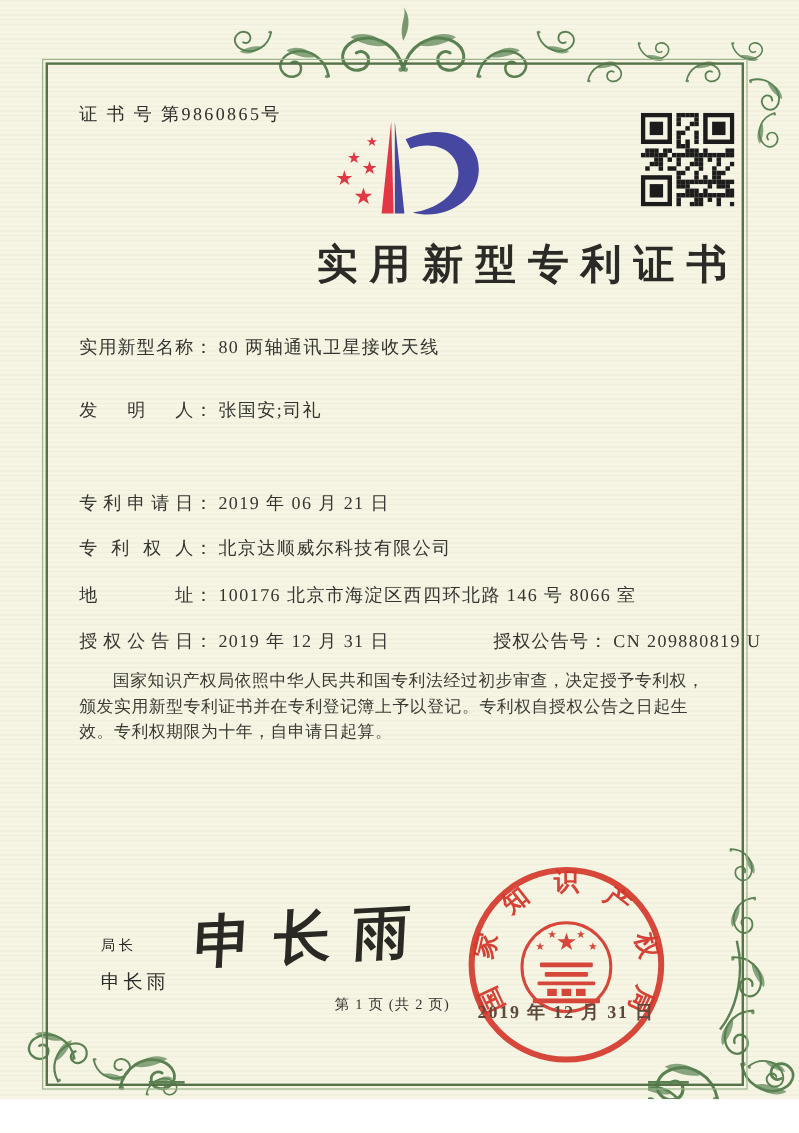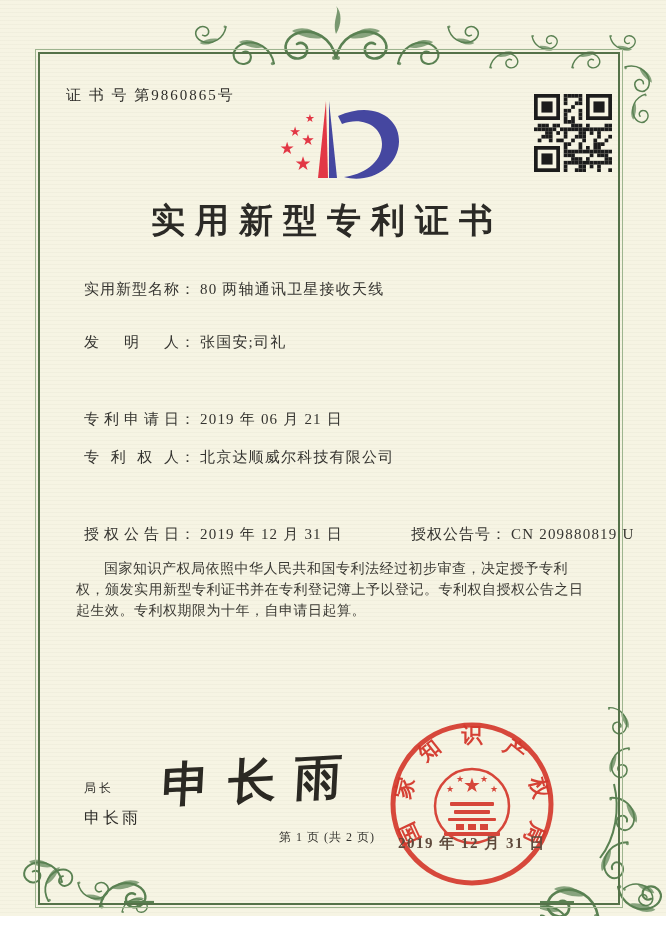--- a/index.html
+++ b/index.html
@@ -14,30 +14,30 @@
   .frame{
     position:absolute;left:38px;top:52px;width:578px;height:849px;
     border:2px solid #557249;
     outline:1px solid #9db48e;
     outline-offset:2px;
   }
   .cert-no{position:absolute;left:66px;top:86px;font-size:15px;letter-spacing:2px;color:#2e2d29;}
   .logo{position:absolute;left:258px;top:84px;width:156px;height:108px;}
   .qr{position:absolute;left:534px;top:94px;width:78px;height:78px;}
   .title{
-    position:absolute;left:38px;top:198px;width:578px;text-align:center;
+    position:absolute;left:38px;top:198px;width:578px;text-align:right;
     font-size:34px;font-weight:bold;letter-spacing:10px;color:#2b2a26;
   }
   .frow{position:absolute;left:66px;font-size:15px;letter-spacing:1px;color:#353430;white-space:nowrap;}
-  .flabel{display:inline-block;width:96px;text-align:justify;text-align-last:justify;vertical-align:bottom;margin-left:18px;}
+  .flabel{display:inline-block;width:96px;text-align:justify;text-align-last:justify;vertical-align:bottom;}
   .fcolon{display:inline-block;margin-right:4px;}
   .fval{letter-spacing:1.2px;}
   .grant2{position:absolute;left:345px;top:0;}
   .legal{position:absolute;left:66px;top:556px;width:532px;font-size:14px;line-height:21px;color:#3b3a34;}
-  .legal p{margin:2px 10px;text-indent:2em;letter-spacing:0.5px;}
+  .legal p{margin:2px 0;text-indent:2em;letter-spacing:0.5px;}
   .off-title{position:absolute;left:84px;top:780px;font-size:12px;letter-spacing:3px;color:#2e2d29;}
   .off-name{position:absolute;left:84px;top:808px;font-size:16px;letter-spacing:3px;color:#2e2d29;}
   .signature{
     position:absolute;left:162px;top:748px;width:230px;
     font-size:48px;font-weight:bold;letter-spacing:18px;color:#2b2923;
     transform:rotate(-3deg) skewX(-6deg);white-space:nowrap;
   }
   .seal{position:absolute;left:386px;top:718px;width:172px;height:172px;}
   .seal-date{
     position:absolute;left:398px;top:834px;width:170px;
@@ -275,20 +275,23 @@
   </div>
   <div class="frow" style="top:333px;">
     <span class="flabel">发明人</span><span class="fcolon">：</span><span class="fval">张国安;司礼</span>
   </div>
   <div class="frow" style="top:410px;">
     <span class="flabel">专利申请日</span><span class="fcolon">：</span><span class="fval">2019 年 06 月 21 日</span>
   </div>
   <div class="frow" style="top:448px;">
     <span class="flabel">专利权人</span><span class="fcolon">：</span><span class="fval">北京达顺威尔科技有限公司</span>
   </div>
+  <div class="frow" style="top:487px;">
+    <span class="flabel">地址</span><span class="fcolon">：</span><span class="fval">100176  北京市海淀区西四环北路 146 号 8066 室</span>
+  </div>
   <div class="frow" style="top:525px;">
     <span class="flabel">授权公告日</span><span class="fcolon">：</span><span class="fval">2019 年 12 月 31 日</span>
     <span class="grant2"><span>授权公告号</span><span class="fcolon">：</span><span class="fval">CN 209880819 U</span></span>
   </div>
 
   <div class="legal">
     <p>国家知识产权局依照中华人民共和国专利法经过初步审查，决定授予专利权，颁发实用新型专利证书并在专利登记簿上予以登记。专利权自授权公告之日起生效。专利权期限为十年，自申请日起算。</p>
   </div>
 
   <div class="off-title">局长</div>

